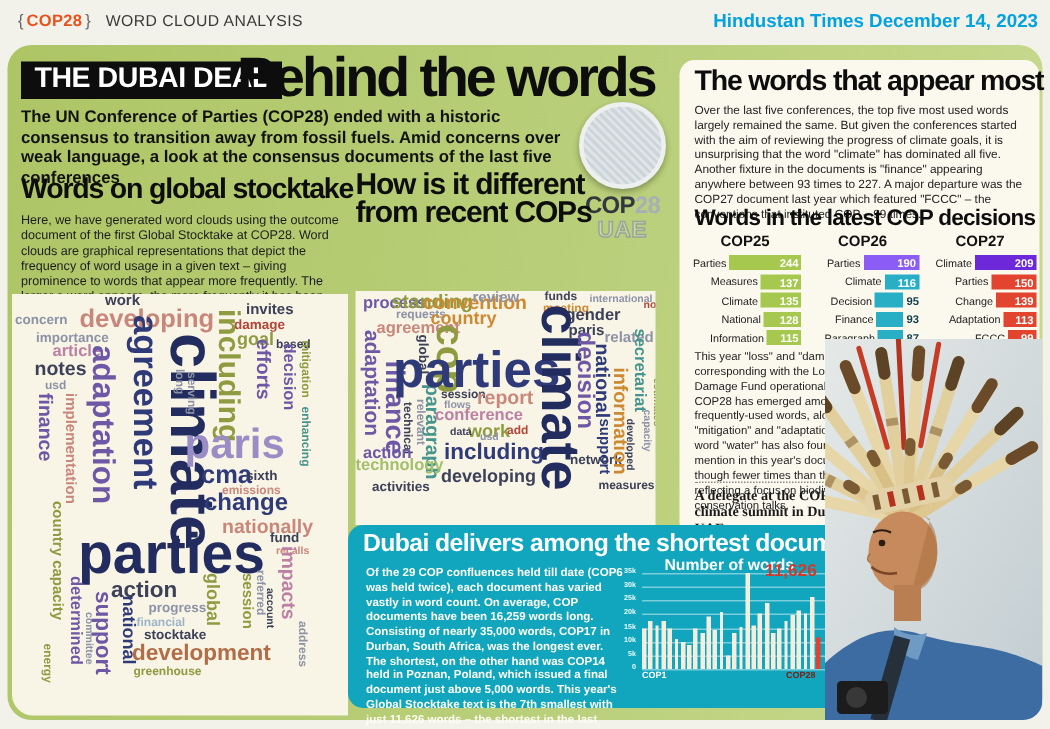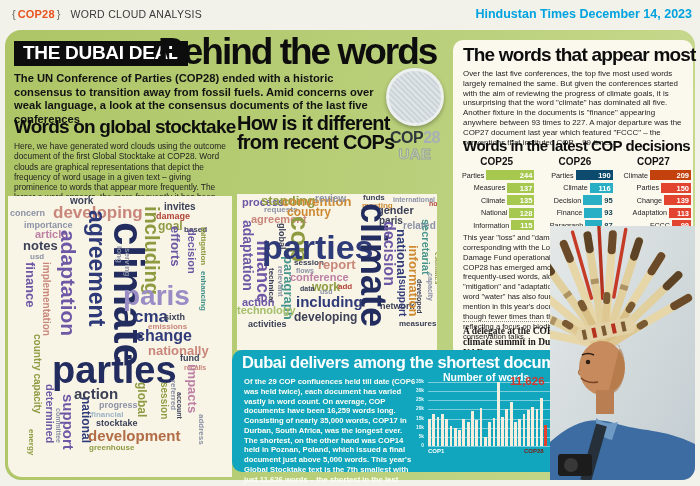--- a/index.html
+++ b/index.html
@@ -245,21 +245,21 @@
             <span class="cop-label" data-interactable="false">Information</span>
             <span class="cop-bar" data-interactable="false" style="background: rgb(166, 200, 79); width: 23px;">
               <span class="cop-num" data-interactable="false">115</span>
             </span>
           </div>
         </div>
         <div class="cop-col" data-interactable="false">
           <div class="cop-col-title" data-interactable="false">COP26</div>
           <div class="cop-row" data-interactable="false">
             <span class="cop-label" data-interactable="false">Parties</span>
-            <span class="cop-bar" data-interactable="false" style="background: #0c4a6e; width: 37px;">
+            <span class="cop-bar" data-interactable="false" style="background: #8b5cf6; width: 37px;">
               <span class="cop-num" data-interactable="false">190</span>
             </span>
           </div>
           <div class="cop-row" data-interactable="false">
             <span class="cop-label" data-interactable="false">Climate</span>
             <span class="cop-bar" data-interactable="false" style="background: rgb(40, 174, 197); width: 23px;">
               <span class="cop-num" data-interactable="false">116</span>
             </span>
           </div>
           <div class="cop-row" data-interactable="false">
@@ -275,21 +275,21 @@
           <div class="cop-row" data-interactable="false">
             <span class="cop-label" data-interactable="false">Paragraph</span>
             <span class="cop-bar" data-interactable="false" style="background: rgb(40, 174, 197); width: 17px;"></span>
             <span class="cop-num out" data-interactable="false">87</span>
           </div>
         </div>
         <div class="cop-col" data-interactable="false">
           <div class="cop-col-title" data-interactable="false">COP27</div>
           <div class="cop-row" data-interactable="false">
             <span class="cop-label" data-interactable="false">Climate</span>
-            <span class="cop-bar" data-interactable="false" style="background: #c2410c; width: 41px;">
+            <span class="cop-bar" data-interactable="false" style="background: #6d28d9; width: 41px;">
               <span class="cop-num" data-interactable="false">209</span>
             </span>
           </div>
           <div class="cop-row" data-interactable="false">
             <span class="cop-label" data-interactable="false">Parties</span>
             <span class="cop-bar" data-interactable="false" style="background: rgb(226, 68, 47); width: 30px;">
               <span class="cop-num" data-interactable="false">150</span>
             </span>
           </div>
           <div class="cop-row" data-interactable="false">

